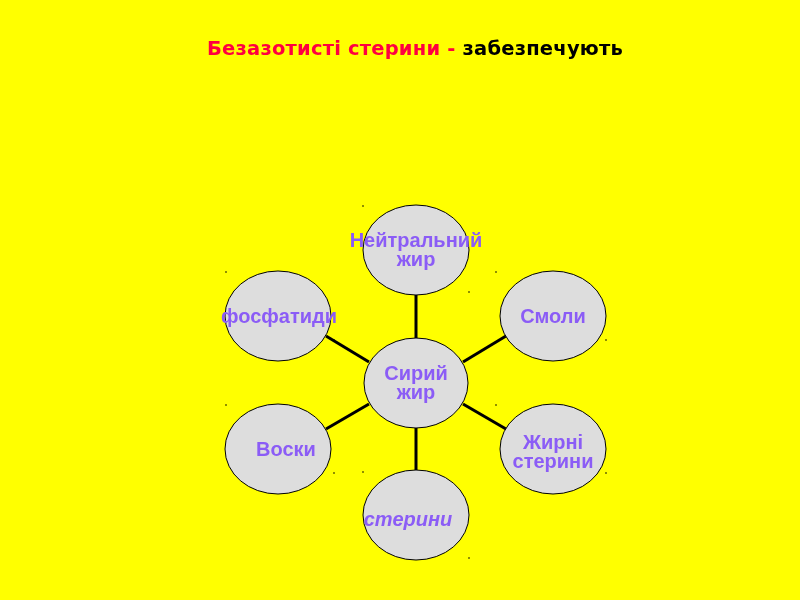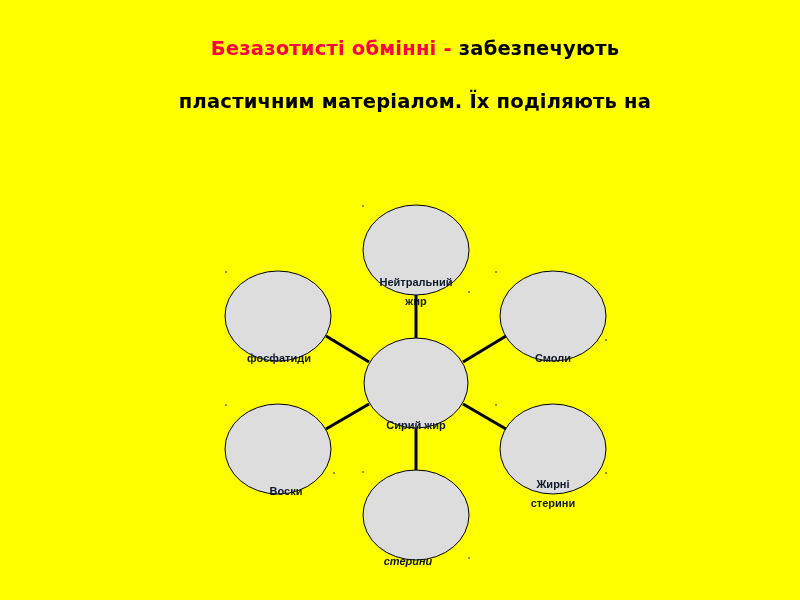--- a/index.html
+++ b/index.html
@@ -1,28 +1,28 @@
 <!DOCTYPE html>
 <html><head>
 <meta charset="utf-8">
 <style>
   html, body { margin:0; padding:0; }
   body { width:800px; height:600px; background:#ffff00; position:relative; overflow:hidden; font-family:"DejaVu Sans", sans-serif; }
   .title { position:absolute; left:100px; top:36px; width:630px; text-align:center; font-weight:bold; font-size:19.5px; line-height:26.5px; color:#000; letter-spacing:0.2px; }
   .title .hl { color:#ff0040; }
   svg { position:absolute; left:0; top:0; }
-  .node-label { position:absolute; display:flex; align-items:center; justify-content:center; text-align:center; font-family:"Liberation Sans", sans-serif; font-weight:bold; font-size:11px; line-height:19px; color:#0f172a;margin-top:42px; }
+  .node-label { position:absolute; display:flex; align-items:center; justify-content:center; text-align:center; font-family:"Liberation Sans", sans-serif; font-weight:bold; font-size:20px; line-height:19px; color:#8b5cf6; }
 </style>
 </head>
 <body>
 
 <div class="title">
-  <span class="hl">Безазотисті обмінні -</span><span> забезпечують</span><br>
+  <span class="hl">Безазотисті стерини -</span><span> забезпечують</span><br>
   <br>
-  <span>пластичним матеріалом. Їх поділяють на</span><br>
+  <br>
 </div>
 
 <svg width="800" height="600">
   <g stroke="#000" stroke-width="3">
     <line x1="416" y1="295" x2="416" y2="340"></line>
     <line x1="416" y1="428" x2="416" y2="472"></line>
     <line x1="326" y1="336" x2="369" y2="362"></line>
     <line x1="506" y1="336" x2="463" y2="362"></line>
     <line x1="326" y1="429" x2="369" y2="404"></line>
     <line x1="506" y1="429" x2="463" y2="404"></line>

